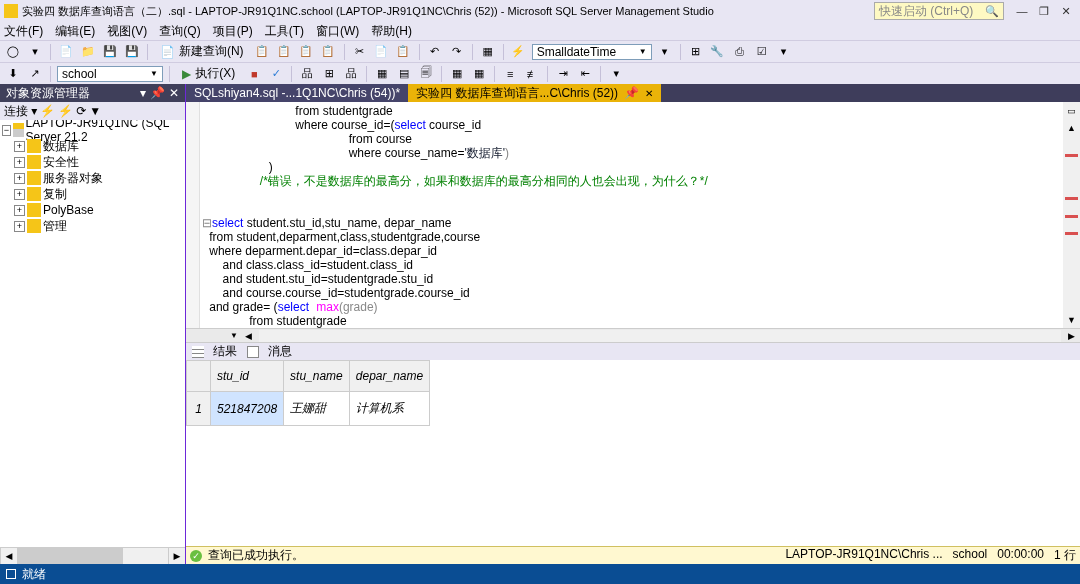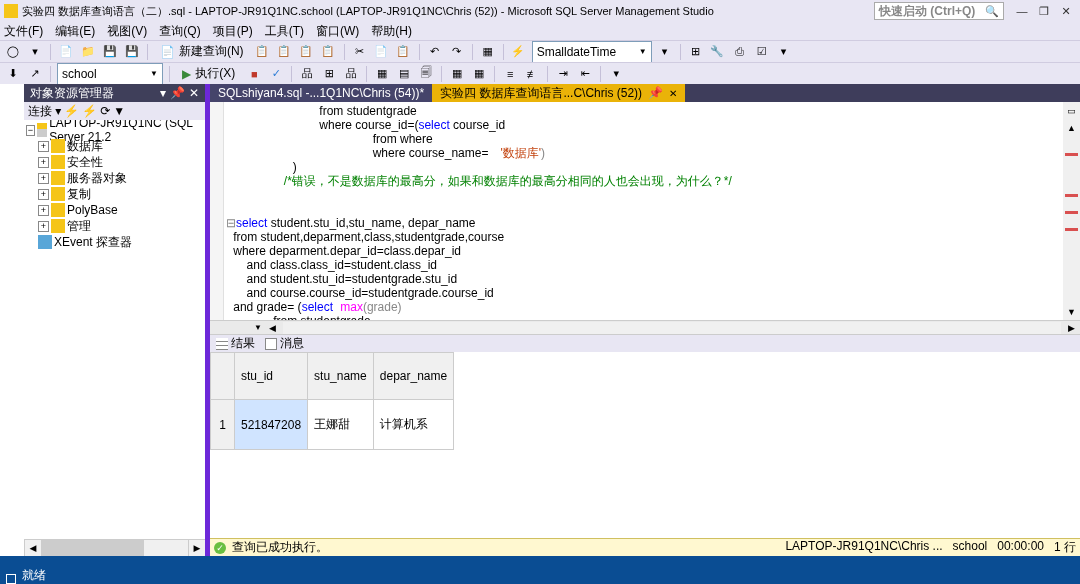--- a/index.html
+++ b/index.html
@@ -1,32 +1,32 @@
 <!DOCTYPE html>
 <html><head>
 <meta charset="utf-8">
 <style>
 * { margin: 0; padding: 0; box-sizing: border-box; font-family: "Microsoft YaHei", "Segoe UI", sans-serif; font-size: 12px; }
 body { width: 1080px; height: 584px; background: #fff; overflow: hidden; display: flex; flex-direction: column; }
 .title-bar { height: 22px; background: #e8e6f3; display: flex; align-items: center; padding: 0 4px; }
 .title-bar .app-icon { width: 14px; height: 14px; background: #f5c518; margin-right: 4px; }
 .title-bar .title { flex: 1; font-size: 11px; color: #000; }
-.quick-launch { width: 130px; height: 18px; border: 1px solid #aaa; background: #ffffff; font-size: 11px; padding: 0 4px; color: #888; display: flex; align-items: center; font-weight: bold; }
+.quick-launch { width: 130px; height: 18px; border: 1px solid #aaa; background: #fef9c3; font-size: 11px; padding: 0 4px; color: #888; display: flex; align-items: center; }
 .quick-launch .search-ic { margin-left: auto; font-size: 11px; color: #555; }
 .win-btns { display: flex; gap: 2px; margin-left: 8px; }
 .win-btn { width: 20px; height: 16px; display: flex; align-items: center; justify-content: center; font-size: 11px; color: #333; }
 .menu-bar { height: 18px; background: #e8e6f3; display: flex; align-items: center; padding: 0 4px; gap: 12px; font-size: 11px; }
 .toolbar { height: 22px; background: #e8e6f3; border-top: 1px solid #d0cce0; display: flex; align-items: center; padding: 0 4px; gap: 4px; }
 .tb-btn { width: 18px; height: 18px; display: flex; align-items: center; justify-content: center; font-size: 11px; }
 .tb-sep { width: 1px; height: 16px; background: #c5c0d8; margin: 0 2px; }
 .tb-text-btn { height: 18px; padding: 0 6px; display: flex; align-items: center; font-size: 11px; gap: 4px; }
-.tb-dropdown { height: 22px; border: 1px solid #7e9db9; background: #fff; font-size: 11px; padding: 0 4px; display: flex; align-items: center; }
+.tb-dropdown { height: 16px; border: 1px solid #7e9db9; background: #fff; font-size: 11px; padding: 0 4px; display: flex; align-items: center; }
 .toolbar2 { height: 22px; }
 .main { flex: 1; display: flex; min-height: 0; }
-.oe-panel { width: 186px; display: flex; flex-direction: column; border-right: 5px solid #6d28d9; margin-left: 24px; }
+.oe-panel { width: 186px; display: flex; flex-direction: column; border-right: 1px solid #6d28d9; }
 .oe-header { height: 18px; background: #3f3f5a; color: #fff; display: flex; align-items: center; padding: 0 6px; font-size: 11px; }
 .oe-header .pin { margin-left: auto; display: flex; gap: 4px; }
 .oe-tools { height: 18px; background: #e8e6f3; display: flex; align-items: center; padding: 0 4px; gap: 3px; font-size: 11px; }
 .oe-tree { flex: 1; background: #fff; overflow: auto; padding: 2px 0; }
 .tree-row { height: 16px; display: flex; align-items: center; font-size: 11px; gap: 2px; padding-left: 2px; }
 .tree-row .exp { width: 11px; height: 11px; border: 1px solid #888; display: flex; align-items: center; justify-content: center; font-size: 9px; line-height: 1; cursor: pointer; }
 .tree-row .node-ic { width: 14px; height: 14px; display: inline-block; }
 .tree-indent-1 { padding-left: 14px; }
 .ic-server { background: linear-gradient(#f5c518 40%, #ccc 40%); }
 .ic-folder { background: #f5c518; }
@@ -38,48 +38,48 @@
 .tab-strip { height: 18px; background: #3e3d5b; display: flex; align-items: flex-end; }
 .tab { height: 18px; padding: 0 8px; display: flex; align-items: center; font-size: 11px; gap: 6px; cursor: pointer; }
 .tab.inactive { background: #45446a; color: #fff; }
 .tab.active { background: #eab308; color: #000; }
 .tab .close-x { font-size: 10px; }
 .code-pane { flex: 1; display: flex; min-height: 0; position: relative; }
 .code-gutter { width: 14px; background: #f5f5f5; border-right: 1px solid #e0e0e0; }
 .code-text { flex: 1; background: #fff; font-family: Consolas, monospace; font-size: 12px; line-height: 14px; padding: 2px 0 2px 2px; white-space: pre; overflow: hidden; }
 .code-text .kw { color: #0000ff; }
 .code-text .fn { color: #ff00ff; }
-.code-text .str { color: #c2410c; margin-left: 12px; }
+.code-text .str { color: #0f172a; }
 .code-text .cmt { color: #008000; }
 .code-text .gray { color: #888; }
 .code-text .minus { color: #888; display: inline-block; width: 10px; text-align: center; }
 .code-vscroll { width: 17px; background: #f0f0f0; display: flex; flex-direction: column; }
 .code-vscroll .vbtn { height: 17px; display: flex; align-items: center; justify-content: center; font-size: 9px; }
 .code-vscroll .vtrack { flex: 1; background: #f0f0f0; position: relative; }
 .code-vscroll .mark { position: absolute; left: 2px; right: 2px; height: 3px; background: #d95050; }
 .zoom-bar { height: 14px; background: #eaeaea; display: flex; align-items: center; font-size: 11px; border-top: 1px solid #ccc; }
 .zoom-bar .zoom-val { padding: 0 4px; margin-top: 41px; }
 .zoom-bar .dd { font-size: 8px; padding: 0 2px; }
 .zoom-bar .hscroll { flex: 1; height: 12px; background: #f0f0f0; margin: 0 2px; }
 .zoom-bar .harrow { width: 17px; display: flex; align-items: center; justify-content: center; font-size: 9px; }
 .results-tabs { height: 18px; background: #e8e6f3; display: flex; align-items: center; padding: 0 2px; gap: 2px; border-top: 1px solid #ccc; }
-.results-tab { height: 16px; display: flex; align-items: center; gap: 3px; padding: 0 4px; font-size: 11px; }
+.results-tab { height: 16px; display: flex; align-items: center; gap: 9px; padding: 0 4px; font-size: 11px; }
 .results-tab .ric { width: 12px; height: 12px; display: inline-block; }
 .ric-grid { background: repeating-linear-gradient(#fff 0 3px, #888 3px 4px), repeating-linear-gradient(90deg, #fff 0 3px, #888 3px 4px); }
 .ric-msg { background: #fff; border: 1px solid #888; }
 .results-grid { flex: 0 0 186px; background: #fff; overflow: auto; }
 .results-grid table { border-collapse: collapse; font-size: 11px; }
-.results-grid th, .results-grid td { border: 1px solid #ccc; padding: 16px 6px; text-align: left; height: 16px; }
+.results-grid th, .results-grid td { border: 1px solid #ccc; padding: 8px 6px; text-align: left; height: 16px; font-style: italic; }
 .results-grid th { background: #f0f0f0; font-weight: normal; }
 .results-grid .rownum { background: #f0f0f0; text-align: center; width: 24px; }
 .results-grid td.sel { background: #d0e4ff; }
 .exec-status { height: 18px; background: #fff8d0; display: flex; align-items: center; padding: 0 4px; font-size: 11px; border-top: 1px solid #d0c060; gap: 6px; }
 .exec-status .ok { width: 12px; height: 12px; border-radius: 50%; background: #6abf40; display: flex; align-items: center; justify-content: center; color: #fff; font-size: 9px; }
 .exec-status .right { margin-left: auto; display: flex; gap: 10px; }
-.status-bar { height: 28px; background: #0a4d93; color: #fff; display: flex; align-items: flex-end; padding: 0 6px; font-size: 11px; }
+.status-bar { height: 20px; background: #0a4d93; color: #fff; display: flex; align-items: center; padding: 0 6px; font-size: 11px; }
 .status-bar .sq { width: 10px; height: 10px; border: 1px solid #fff; margin-right: 6px; }
 .status-bar .cell { margin-left: auto; display: flex; gap: 28px; }
 </style>
 </head>
 <body>
 
 <div class="title-bar">
   <span class="app-icon"></span>
   <span class="title">实验四 数据库查询语言（二）.sql - LAPTOP-JR91Q1NC.school (LAPTOP-JR91Q1NC\Chris (52)) - Microsoft SQL Server Management Studio</span>
   <div class="quick-launch">
@@ -228,24 +228,20 @@
       <div class="tree-row tree-indent-1">
         <span class="exp">+</span>
         <span class="node-ic ic-folder"></span>
         <span>PolyBase</span>
       </div>
       <div class="tree-row tree-indent-1">
         <span class="exp">+</span>
         <span class="node-ic ic-folder"></span>
         <span>管理</span>
       </div>
-      <div class="tree-row tree-indent-1">
-        <span class="node-ic" style="background:#58a6d8"></span>
-        <span>XEvent 探查器</span>
-      </div>
     </div>
     <div class="oe-scroll">
       <div class="arrow">◀</div>
       <div class="track">
           <div class="thumb"></div>
         </div>
       <div class="arrow">▶</div>
     </div>
   </div>
 
@@ -258,21 +254,21 @@
         <span>实验四 数据库查询语言...C\Chris (52))</span>
         <span>📌</span>
         <span class="close-x">✕</span>
       </div>
     </div>
 
     <div class="code-pane">
       <div class="code-gutter"></div>
       <div class="code-text"><span>                            from studentgrade</span>
 <span>                            where course_id=(</span><span class="kw">select</span><span> course_id</span>
-<span>                                            from where</span>
+<span>                                            from course</span>
 <span>                                            where course_name=</span><span class="str">'数据库'</span><span class="gray">)</span>
 <span>                    )</span>
         <span class="cmt">/*错误，不是数据库的最高分，如果和数据库的最高分相同的人也会出现，为什么？*/</span>
 
 
 <span class="minus">⊟</span><span class="kw">select</span><span> student.stu_id,stu_name, depar_name</span>
  <span>from student,deparment,class,studentgrade,course</span>
  <span>where deparment.depar_id=class.depar_id</span>
  <span>    and class.class_id=student.class_id</span>
  <span>    and student.stu_id=studentgrade.stu_id</span>

